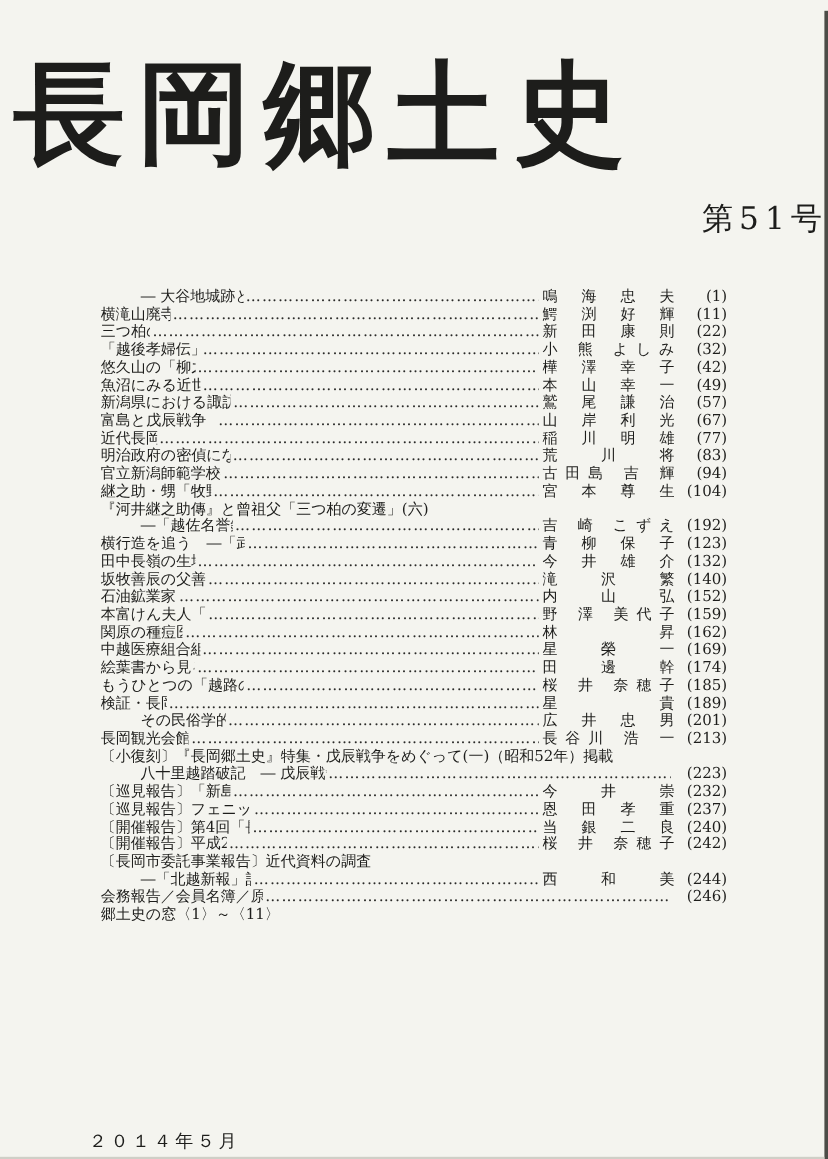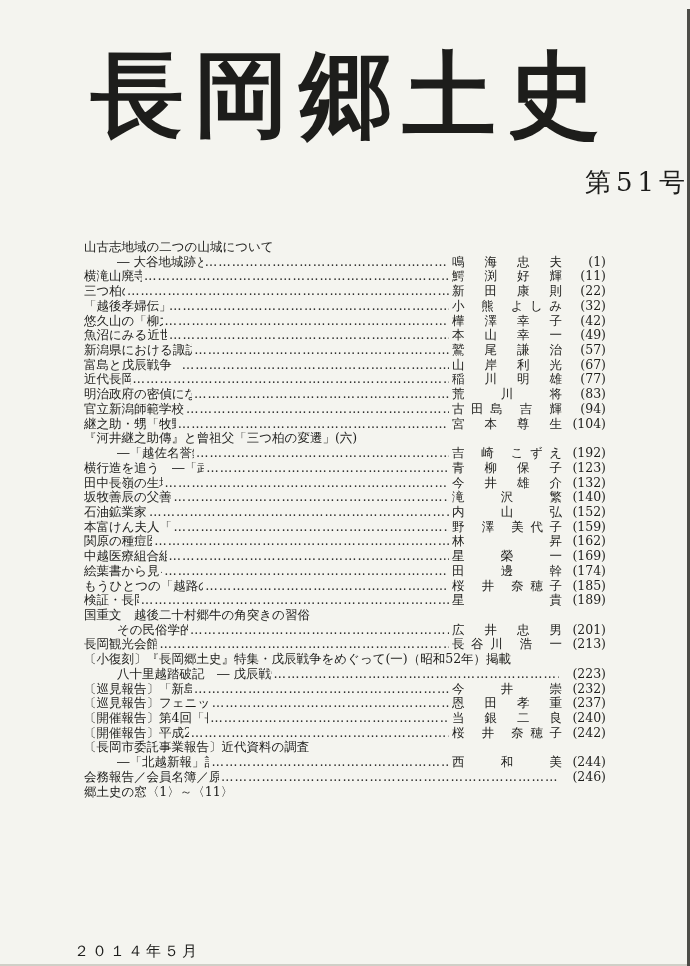--- a/index.html
+++ b/index.html
@@ -6,21 +6,20 @@
   .page-wrap {
     position:relative;
     width:690px; height:966px;
     margin:0 auto;
     background:#f4f4ef;
     font-family:"DejaVu Serif","Liberation Serif",serif;
     color:#1d1d1b;
     overflow:hidden;
   }
   .masthead-title {
-    text-align:center;
     font-size:93px;
     font-weight:700;
     letter-spacing:11px;
     line-height:1.15;
     padding-top:42px;
     margin-left:11px; 
     white-space:nowrap;
   }
   .issue-number {
     text-align:right;
@@ -93,21 +92,20 @@
 </head>
 <body>
 
 <div class="page-wrap">
 
   <div class="masthead-title">長岡郷土史</div>
 
   <div class="issue-number">第51号</div>
 
   <div class="toc" id="toc">
-      <div class="toc-row"><span class="t">山古志地域の二つの山城について</span></div>
       <div class="toc-row sub"><span class="t">― 大谷地城跡と小松倉城跡の概要 ―</span><span class="dots"></span><span class="author">鳴 海 忠 夫</span><span class="page">(1)</span></div>
       <div class="toc-row"><span class="t">横滝山廃寺と高志君</span><span class="dots"></span><span class="author">鰐 渕 好 輝</span><span class="page">(11)</span></div>
       <div class="toc-row"><span class="t">三つ柏の変遷</span><span class="dots"></span><span class="author">新 田 康 則</span><span class="page">(22)</span></div>
       <div class="toc-row"><span class="t">「越後孝婦伝」をめぐる一考察</span><span class="dots"></span><span class="author">小 熊 よしみ</span><span class="page">(32)</span></div>
       <div class="toc-row"><span class="t">悠久山の「柳之井」について</span><span class="dots"></span><span class="author">樺 澤 幸 子</span><span class="page">(42)</span></div>
       <div class="toc-row"><span class="t">魚沼にみる近世長岡の関係資料</span><span class="dots"></span><span class="author">本 山 幸 一</span><span class="page">(49)</span></div>
       <div class="toc-row"><span class="t">新潟県における諏訪神社の分布状況について</span><span class="dots"></span><span class="author">鷲 尾 謙 治</span><span class="page">(57)</span></div>
       <div class="toc-row"><span class="t">富島と戊辰戦争　長岡城奪還戦の一日</span><span class="dots"></span><span class="author">山 岸 利 光</span><span class="page">(67)</span></div>
       <div class="toc-row"><span class="t">近代長岡人物誌</span><span class="dots"></span><span class="author">稲 川 明 雄</span><span class="page">(77)</span></div>
       <div class="toc-row"><span class="t">明治政府の密偵になった長岡藩士櫻井虎太郎</span><span class="dots"></span><span class="author">荒 川 将</span><span class="page">(83)</span></div>
@@ -118,21 +116,20 @@
       <div class="toc-row"><span class="t">横行造を追う　―「武士の娘」のバックステージ ―</span><span class="dots"></span><span class="author">青 柳 保 子</span><span class="page">(123)</span></div>
       <div class="toc-row"><span class="t">田中長嶺の生地における動静</span><span class="dots"></span><span class="author">今 井 雄 介</span><span class="page">(132)</span></div>
       <div class="toc-row"><span class="t">坂牧善辰の父善作と坂牧家の経営</span><span class="dots"></span><span class="author">滝 沢 繁</span><span class="page">(140)</span></div>
       <div class="toc-row"><span class="t">石油鉱業家　清水常作</span><span class="dots"></span><span class="author">内 山 弘</span><span class="page">(152)</span></div>
       <div class="toc-row"><span class="t">本富けん夫人「庄屋の娘」の生涯</span><span class="dots"></span><span class="author">野 澤 美代子</span><span class="page">(159)</span></div>
       <div class="toc-row"><span class="t">関原の種痘医　木村謙哉</span><span class="dots"></span><span class="author">林 昇</span><span class="page">(162)</span></div>
       <div class="toc-row"><span class="t">中越医療組合組合長・駒形淑太</span><span class="dots"></span><span class="author">星 榮 一</span><span class="page">(169)</span></div>
       <div class="toc-row"><span class="t">絵葉書から見る長岡市公会堂</span><span class="dots"></span><span class="author">田 邊 幹</span><span class="page">(174)</span></div>
       <div class="toc-row"><span class="t">もうひとつの「越路の秋」　小金井良精の日記から</span><span class="dots"></span><span class="author">桜 井 奈穂子</span><span class="page">(185)</span></div>
       <div class="toc-row"><span class="t">検証・長岡空襲(1)</span><span class="dots"></span><span class="author">星 貴</span><span class="page">(189)</span></div>
-      <div class="toc-row"><span class="t">国重文　越後二十村郷牛の角突きの習俗</span></div>
       <div class="toc-row sub"><span class="t">その民俗学的、動物学的考察</span><span class="dots"></span><span class="author">広 井 忠 男</span><span class="page">(201)</span></div>
       <div class="toc-row"><span class="t">長岡観光会館の概要と設備</span><span class="dots"></span><span class="author">長谷川 浩 一</span><span class="page">(213)</span></div>
       <div class="toc-row"><span class="t">〔小復刻〕『長岡郷土史』特集・戊辰戦争をめぐって(一)（昭和52年）掲載</span></div>
       <div class="toc-row sub"><span class="t">八十里越踏破記　― 戊辰戦争長岡藩敗走の道を訪ねて ―</span><span class="dots"></span><span class="page">(223)</span></div>
       <div class="toc-row"><span class="t">〔巡見報告〕「新島八重と会津」をたずねて</span><span class="dots"></span><span class="author">今 井 崇</span><span class="page">(232)</span></div>
       <div class="toc-row"><span class="t">〔巡見報告〕フェニックス大橋と信濃川・渋海川の景観</span><span class="dots"></span><span class="author">恩 田 孝 重</span><span class="page">(237)</span></div>
       <div class="toc-row"><span class="t">〔開催報告〕第4回「長岡郷土史を読む会」に出席して</span><span class="dots"></span><span class="author">当 銀 二 良</span><span class="page">(240)</span></div>
       <div class="toc-row"><span class="t">〔開催報告〕平成25年度　古文書解読講座</span><span class="dots"></span><span class="author">桜 井 奈穂子</span><span class="page">(242)</span></div>
       <div class="toc-row"><span class="t">〔長岡市委託事業報告〕近代資料の調査</span></div>
       <div class="toc-row sub"><span class="t">―「北越新報」記事にみる互尊文庫(1)―</span><span class="dots"></span><span class="author">西 和 美</span><span class="page">(244)</span></div>

